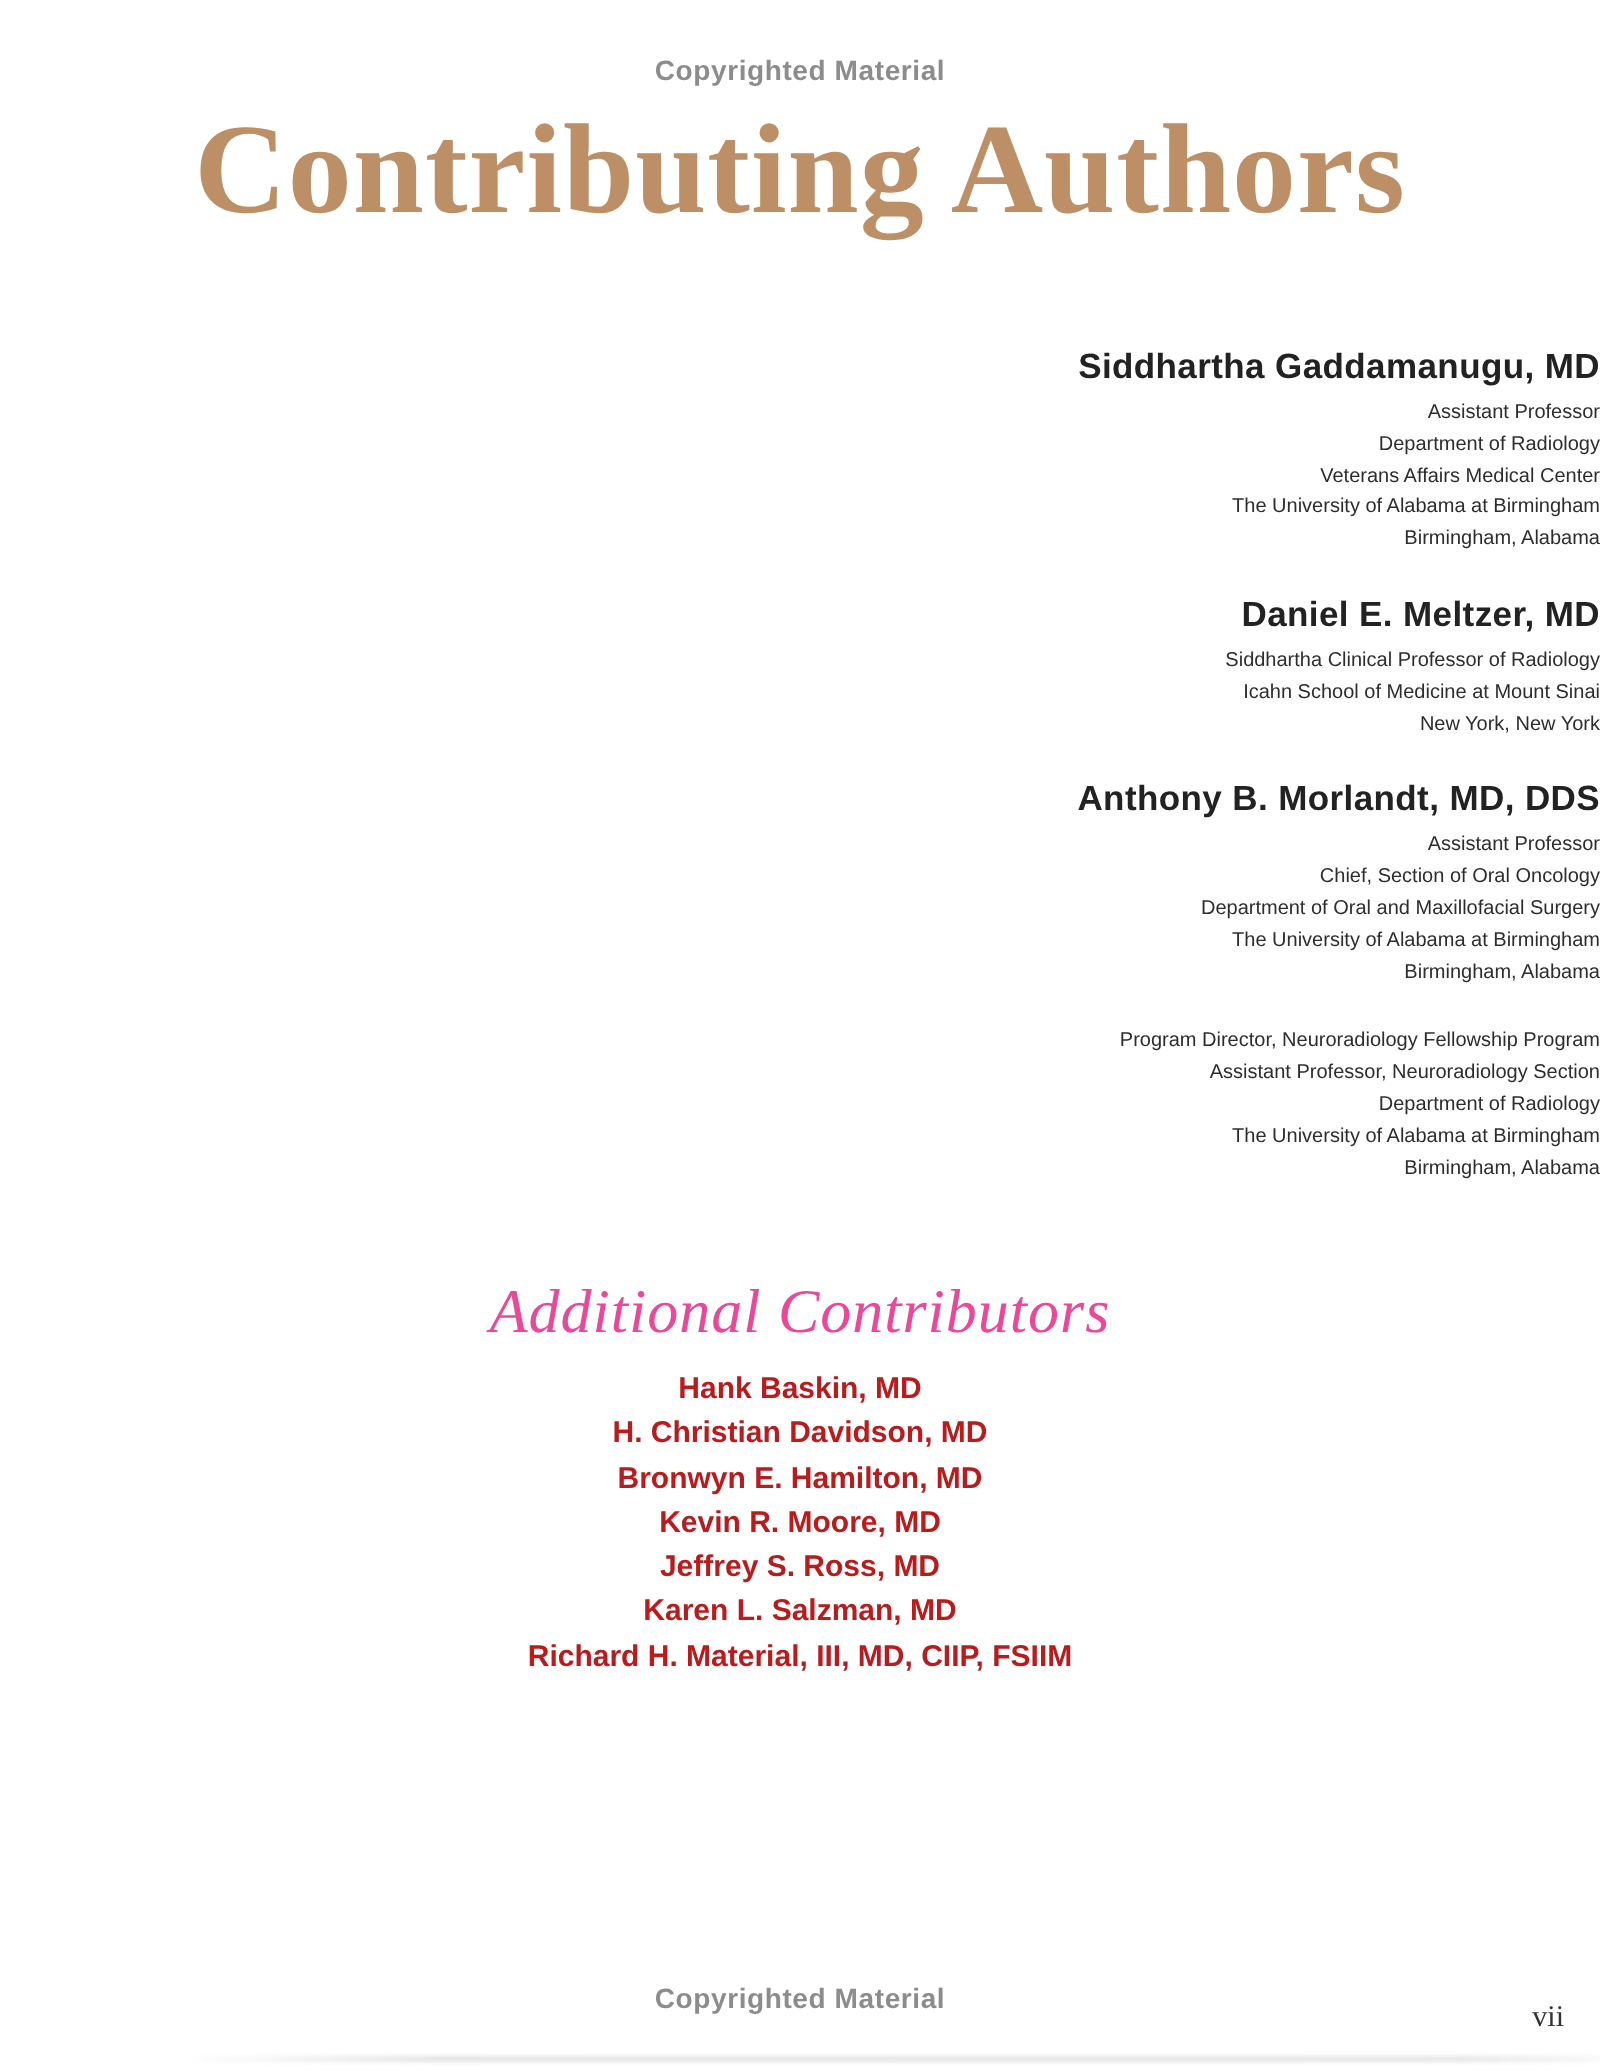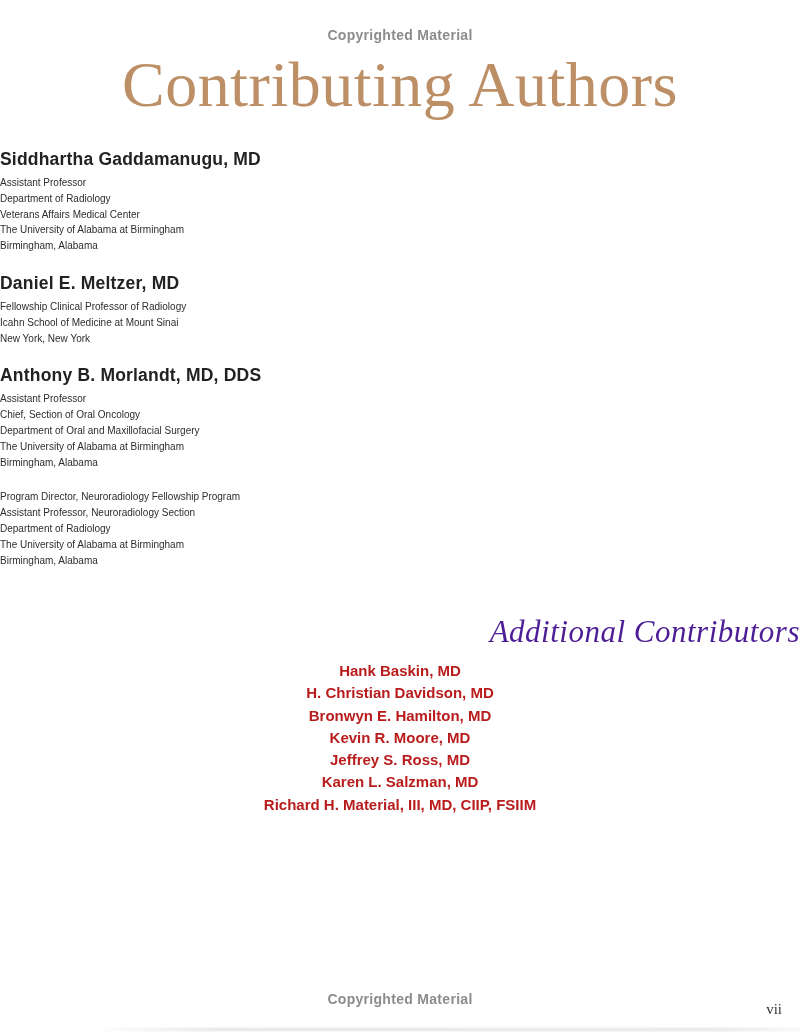--- a/index.html
+++ b/index.html
@@ -16,52 +16,52 @@
     text-align:center;
     font-size:14px;
     font-weight:600;
     letter-spacing:0.3px;
     color:#8c8c8c;
   }
   h1.book-title {
     margin:10px 0 0 0;
     text-align:center;
     font-family:"Liberation Serif", serif;
-    font-weight:400;
+    font-weight:700;
     font-size:64px;
     line-height:1.0;
     color:#bd8f66;
     letter-spacing:0.5px;
   }
   .authors {
-    margin-top:32px;
-    text-align:left;
+    margin-top:56px;
+    text-align:right;
   }
   .author { margin:0 0 19px 0; }
   .author .author-name {
     margin:0 0 5px 0;
     font-size:17.5px;
     font-weight:700;
     color:#222222;
     letter-spacing:0.2px;
   }
   .author .cred-line {
     font-size:10px;
     line-height:15.8px;
     color:#2d2d2d;
   }
   h3.additional-heading {
     margin:46px 0 0 0;
-    text-align:right;
+    text-align:center;
     font-family:"Liberation Serif", serif;
     font-style:italic;
     font-weight:400;
     font-size:31px;
     line-height:1.15;
-    color:#4c1d95;
+    color:#ec4899;
     letter-spacing:0.5px;
   }
   .additional-names {
     margin-top:10px;
     text-align:center;
   }
   .additional-names .contrib-name {
     font-size:15px;
     font-weight:700;
     line-height:22.3px;
@@ -112,21 +112,21 @@
     <div class="author-name">Siddhartha Gaddamanugu, MD</div>
     <div class="cred-line">Assistant Professor</div>
     <div class="cred-line">Department of Radiology</div>
     <div class="cred-line">Veterans Affairs Medical Center</div>
     <div class="cred-line">The University of Alabama at Birmingham</div>
     <div class="cred-line">Birmingham, Alabama</div>
   </div>
 
   <div class="author">
     <div class="author-name">Daniel E. Meltzer, MD</div>
-    <div class="cred-line">Fellowship Clinical Professor of Radiology</div>
+    <div class="cred-line">Siddhartha Clinical Professor of Radiology</div>
     <div class="cred-line">Icahn School of Medicine at Mount Sinai</div>
     <div class="cred-line">New York, New York</div>
   </div>
 
   <div class="author">
     <div class="author-name">Anthony B. Morlandt, MD, DDS</div>
     <div class="cred-line">Assistant Professor</div>
     <div class="cred-line">Chief, Section of Oral Oncology</div>
     <div class="cred-line">Department of Oral and Maxillofacial Surgery</div>
     <div class="cred-line">The University of Alabama at Birmingham</div>

